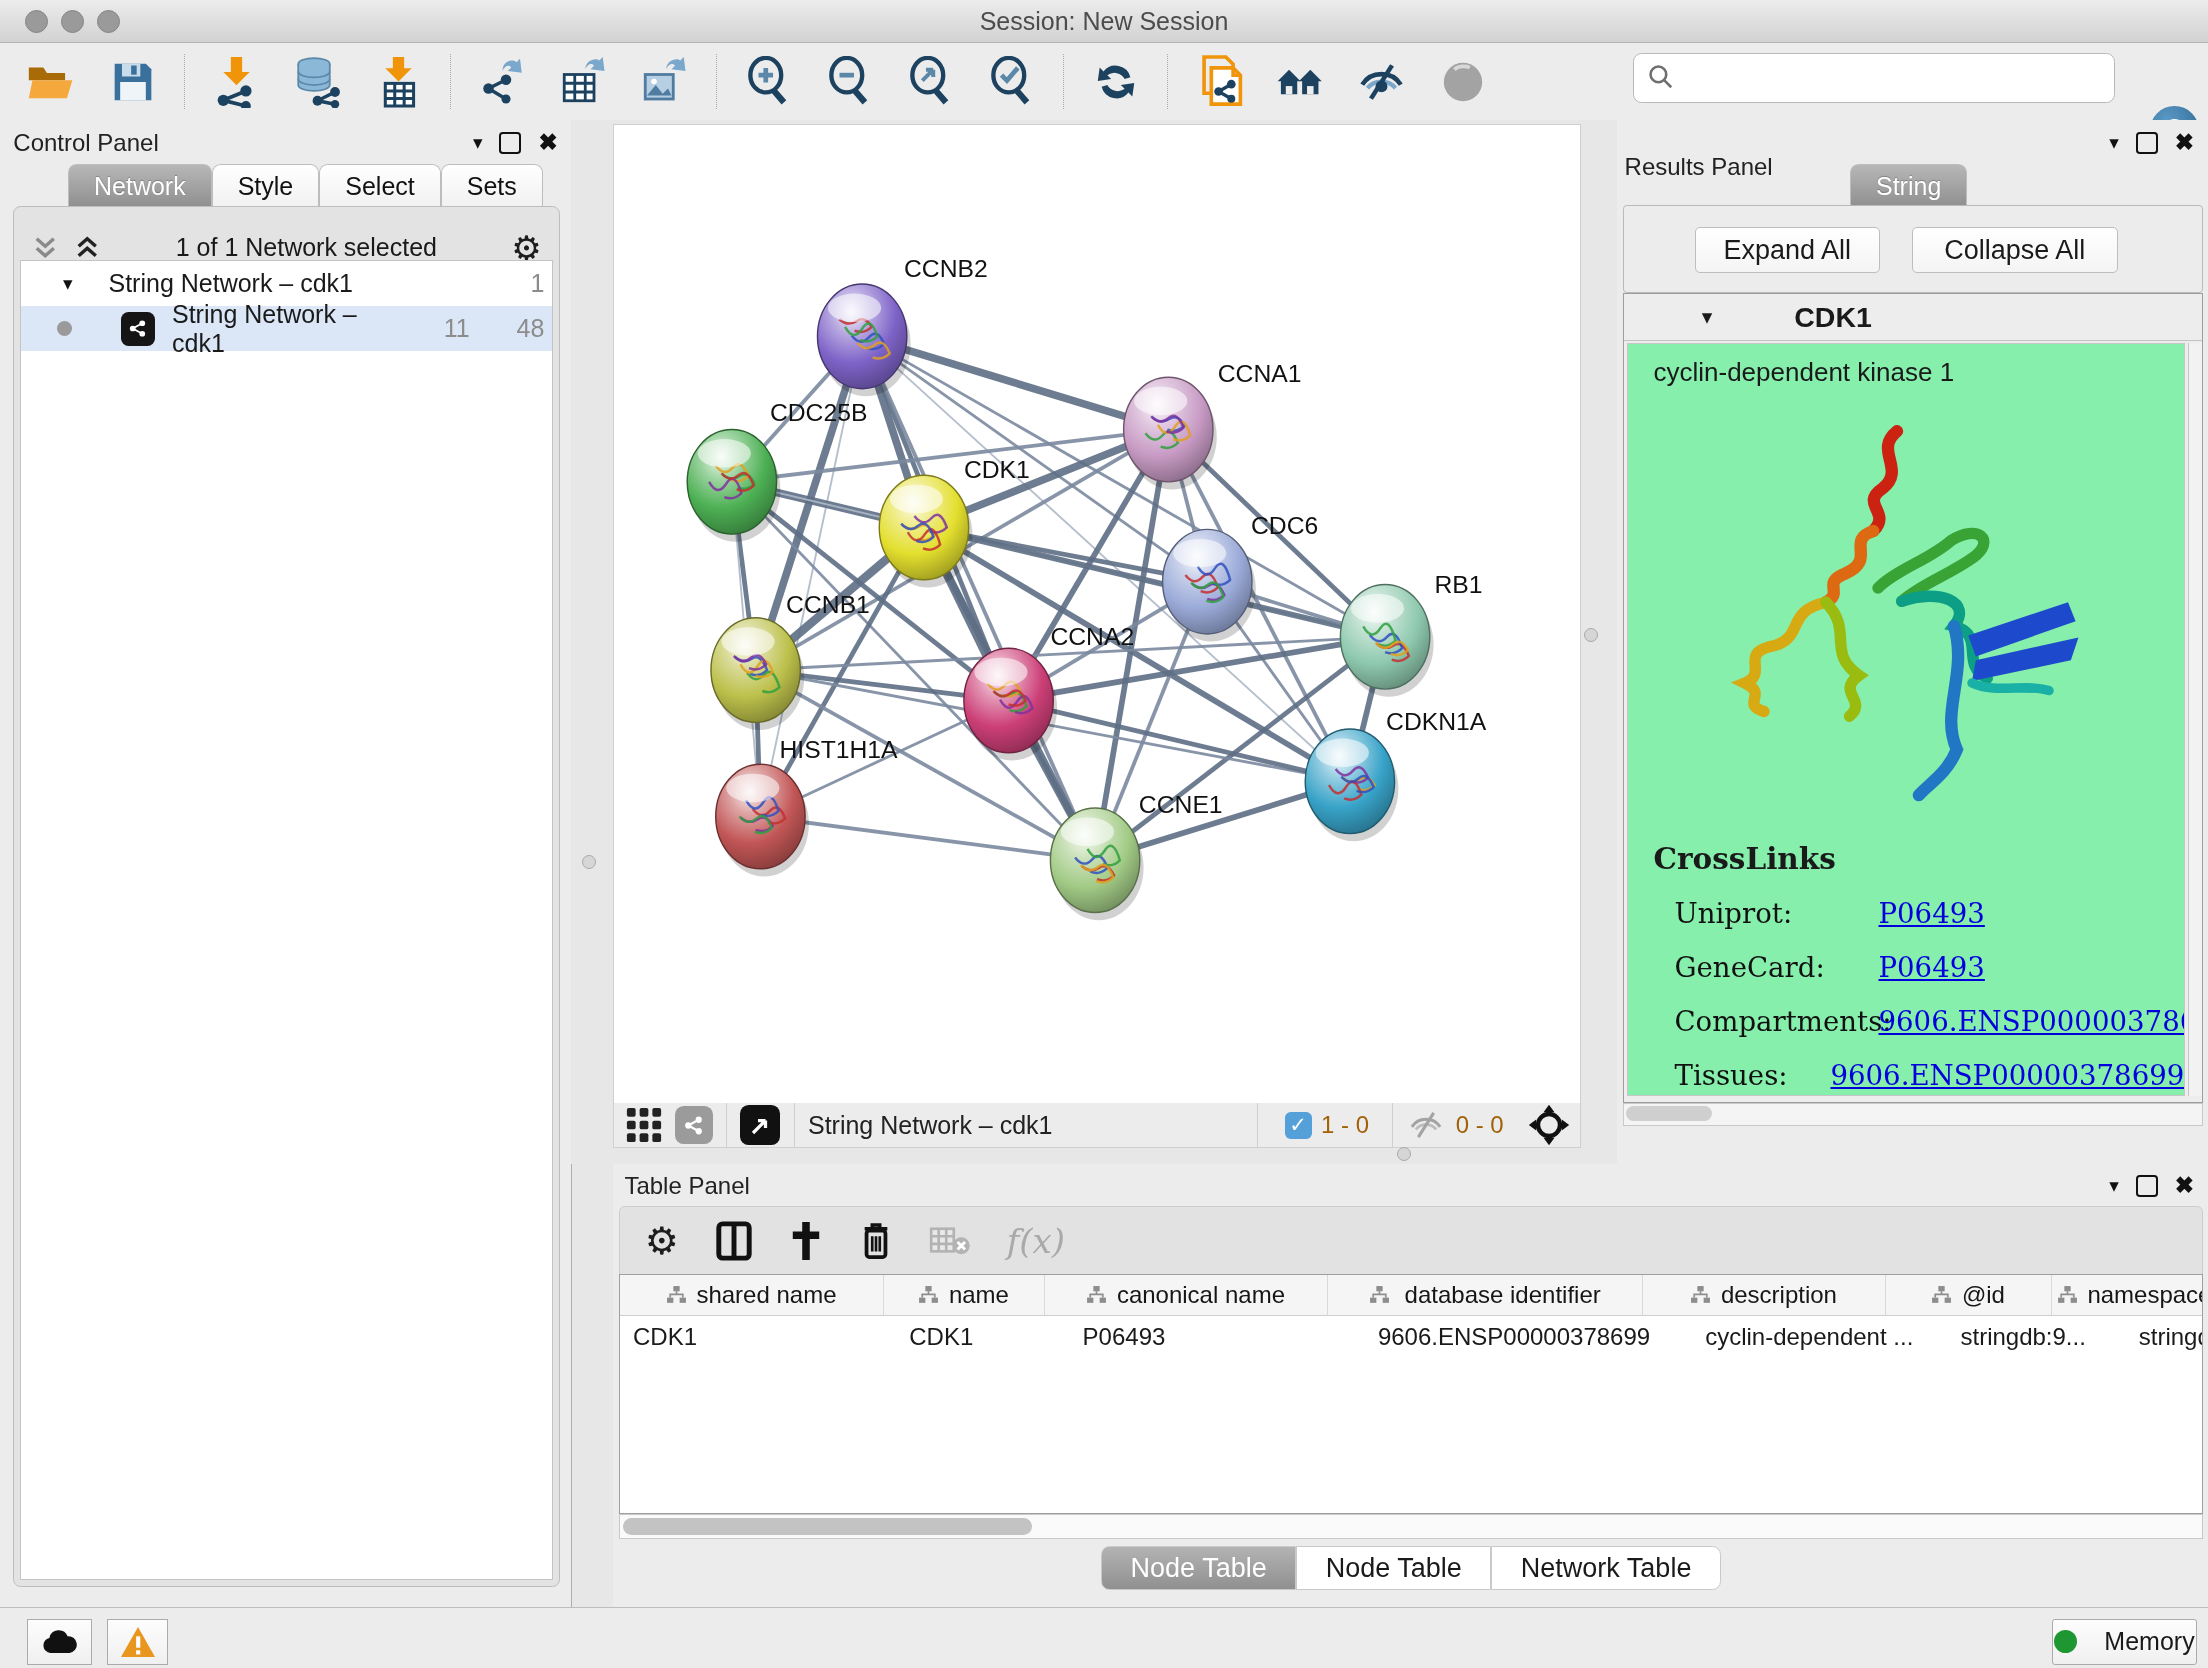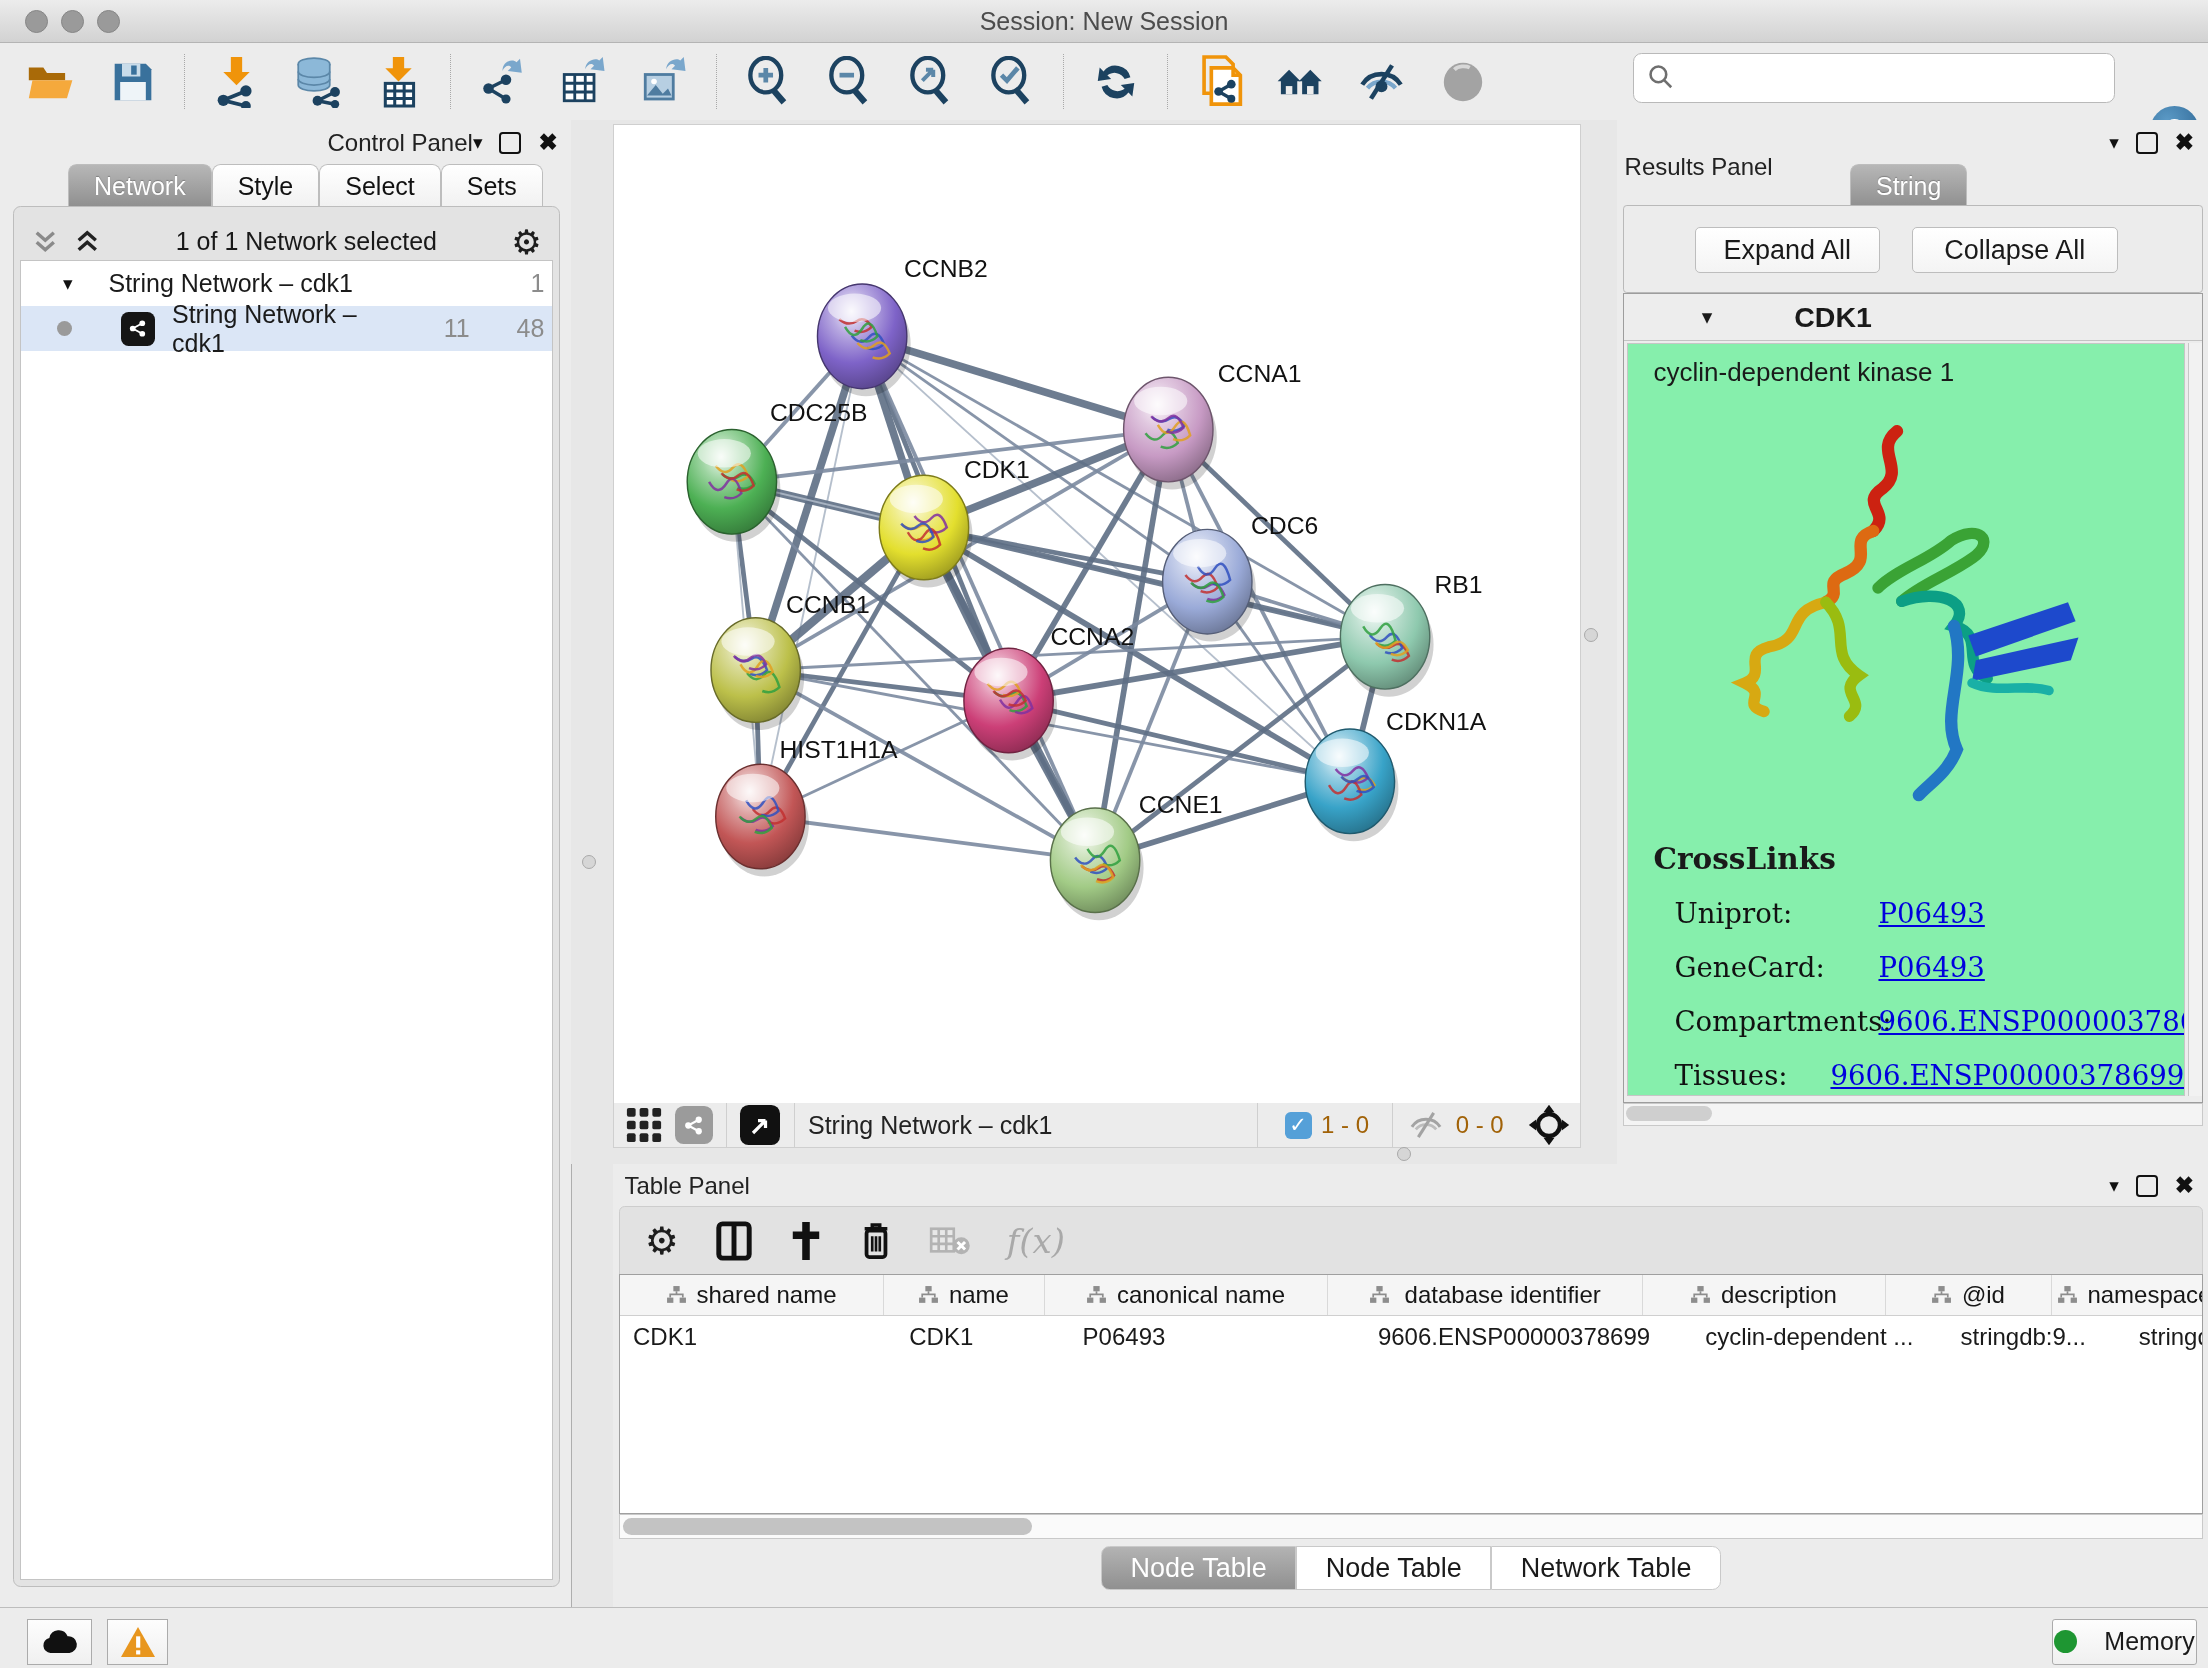--- a/index.html
+++ b/index.html
@@ -27,25 +27,25 @@
   .chrome{display:flex;align-items:center;gap:17px;}
   .chrome .tri{font-size:19px;color:#111;cursor:pointer;}
   .chrome .sq{width:18px;height:18px;border:2.9px solid #111;border-radius:3.8px;cursor:pointer;}
   .chrome .x{font-size:23px;font-weight:bold;color:#111;cursor:pointer;line-height:1;}
 
   .tab{height:42px;display:flex;align-items:center;justify-content:center;padding:0 25px;font-size:25px;background:linear-gradient(#ffffff,#f1f1f1);border:1px solid #bdbdbd;border-bottom:none;border-radius:8.6px 8.6px 0 0;cursor:pointer;color:#111;}
   .tab.active{background:linear-gradient(#b7b7b7,#8f8f8f);color:#fff;text-shadow:0 -1px 1px rgba(0,0,0,.25);}
 
   
   #control-panel{position:absolute;left:0;top:120px;width:571px;height:1488px;background:#ececec;border-right:1px solid #aeaeae;}
-  #cp-header{position:absolute;left:13.3px;right:13.3px;top:5.7px;height:34px;display:flex;align-items:center;text-align:right;}
+  #cp-header{position:absolute;left:13.3px;right:13.3px;top:5.7px;height:34px;display:flex;align-items:center;}
   #cp-header .panel-title{flex:1;}
   #cp-tabs{position:absolute;left:68px;top:44px;display:flex;}
   #cp-box{position:absolute;left:13.3px;top:86px;right:11.4px;bottom:21px;background:#e3e3e3;border:1px solid #bdbdbd;border-radius:7.6px;}
-  #cp-box-header{position:absolute;left:0;right:0;top:0;height:49px;display:flex;align-items:center;padding:10px 17px;}
+  #cp-box-header{position:absolute;left:0;right:0;top:0;height:49px;display:flex;align-items:center;padding:16px 17px;}
   #cp-status{flex:1;text-align:center;font-size:25px;color:#191919;}
   #cp-list{position:absolute;left:5.7px;right:5.7px;top:53px;bottom:5.7px;background:#fff;border:1px solid #c4c4c4;}
   .net-row{height:45px;display:flex;align-items:center;font-size:25px;cursor:pointer;}
   .net-row.selected{background:#dbe6f6;}
   .row-tri{width:28.5px;margin-left:42px;font-size:19px;color:#111;}
   .row-dot{width:15px;height:15px;border-radius:50%;background:#9a9a9a;margin-left:36px;}
   .share-badge{width:34px;height:34px;border-radius:7.6px;background:#151515;margin-left:49px;display:flex;align-items:center;justify-content:center;}
   .net-name{margin-left:17px;flex:1;}
   .net-count{width:67px;text-align:right;color:#8c8c8c;margin-right:7.6px;}
 

